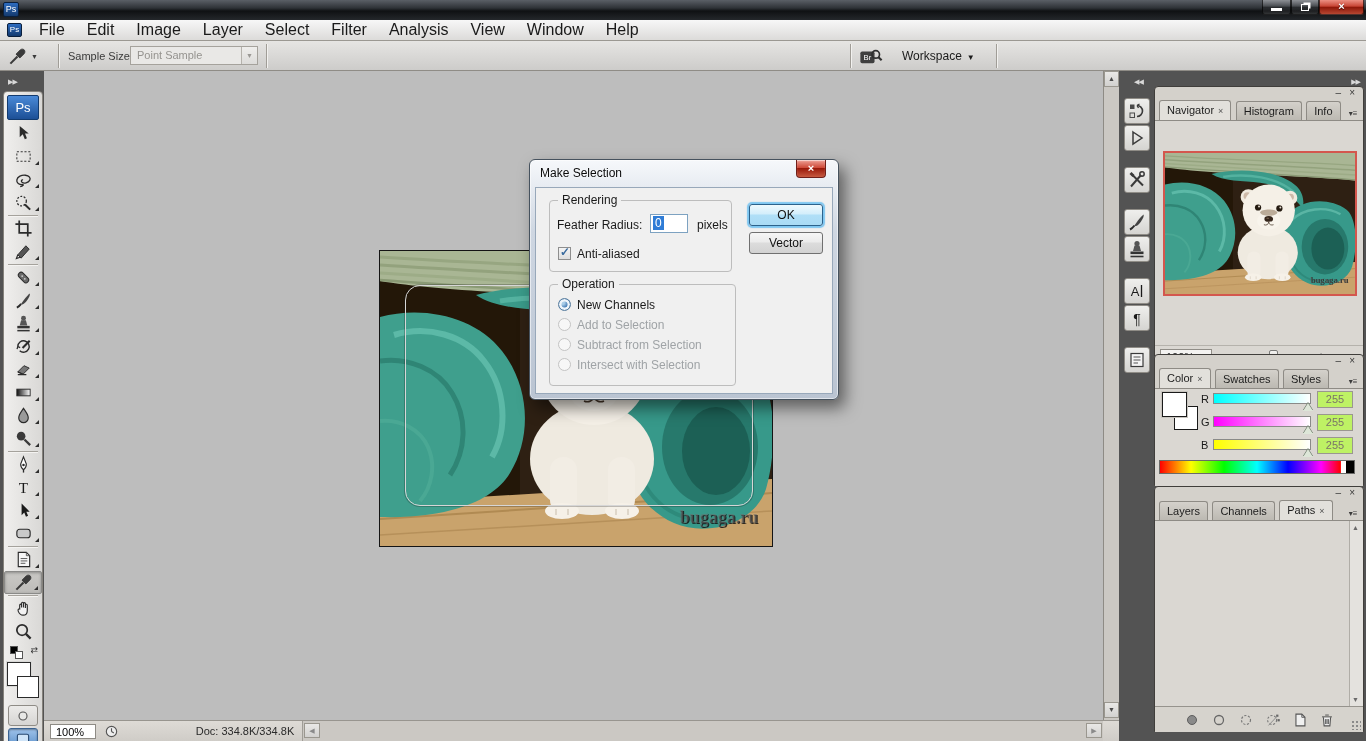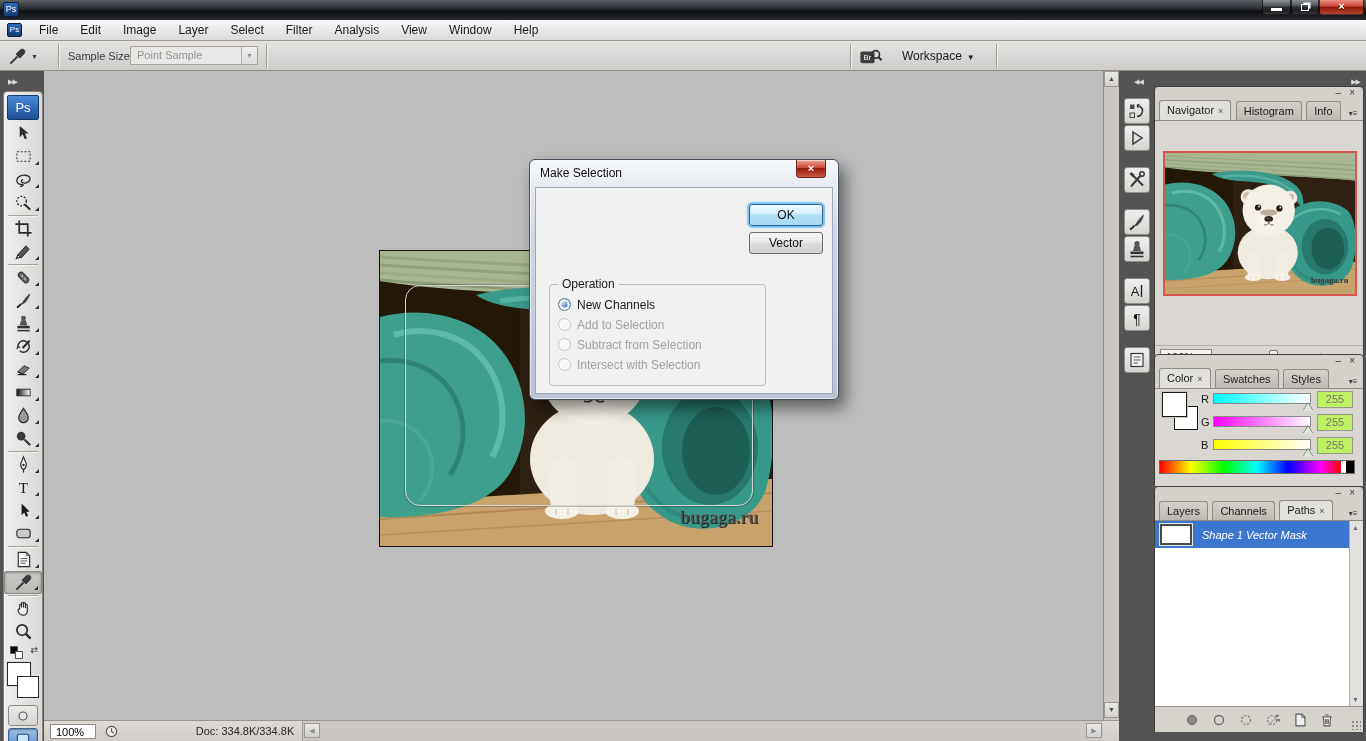--- a/index.html
+++ b/index.html
@@ -18,21 +18,21 @@
   #btn-close { left:1319px; width:45px; background:linear-gradient(#ec8f83,#c74434 45%,#8c1507 50%,#b64732); }
   #btn-min i { display:block; width:11px; height:3px; background:#fff; margin:8px auto 0; }
   #btn-restore i { display:block; width:8px; height:7px; border:1px solid #fff; margin:4px auto 0; box-shadow:2px -2px 0 -0.5px #fff; }
   #btn-close span { display:block; text-align:center; color:#fff; font-size:11px; line-height:13px; font-weight:bold; text-shadow:0 1px 1px #400; }
 
   
   #menubar { position:absolute; left:0; top:20px; width:1366px; height:21px;
     background:linear-gradient(#f7f7f7,#dcdbd9); border-bottom:1px solid #9b9892; display:flex; align-items:center; }
   #doc-icon { width:15px; height:14px; margin:0 6px 0 7px; background:linear-gradient(#2d6cc0,#143a6e); border:1px solid #0a1f3c;
     border-radius:2px; color:#fff; font-size:8px; text-align:center; line-height:12px; }
-  .menu-item { padding:0 11px; font-size:12px; color:#1a1a1a; line-height:20px; }
+  .menu-item { padding:0 11px; font-size:16px; color:#1a1a1a; line-height:20px; }
 
   
   #optionsbar { position:absolute; left:0; top:41px; width:1366px; height:30px;
     background:linear-gradient(#e6e5e3,#cdccca); border-bottom:1px solid #8f8c86; }
   .vsep { position:absolute; top:3px; height:24px; width:1px; background:#a09d97; box-shadow:1px 0 0 #f2f1ef; }
   #tool-preview { position:absolute; left:8px; top:3px; width:42px; height:24px; display:flex; align-items:center; }
   #sample-size-label { position:absolute; left:68px; top:9px; font-size:11px; color:#3a3a3a; }
   #sample-size-combo { position:absolute; left:130px; top:5px; width:128px; height:19px; background:#e9e8e6;
     border:1px solid #a5a29c; color:#95938f; font-size:11px; line-height:17px; padding-left:6px; }
   #sample-size-combo .dd { position:absolute; right:0; top:0; width:16px; height:17px; border-left:1px solid #b5b2ac;
@@ -709,26 +709,20 @@
       <span class="mini" style="right:22px">–</span>
       <span class="mini" style="right:8px">×</span>
     </div>
     <div class="tabs-row">
       <div class="tab"><span>Layers</span></div>
       <div class="tab"><span>Channels</span></div>
       <div class="tab active"><span>Paths</span><span class="tabx">×</span></div>
       <div class="pmenu">▾≡</div>
     </div>
     <div class="pg-body" style="height:212px">
-      <div id="paths-list">
-        <div class="path-row">
-          <div class="path-thumb"></div>
-          <span class="path-label">Shape 1 Vector Mask</span>
-        </div>
-      </div>
       <div id="paths-scroll">
         <span class="sg" style="top:3px">▲</span>
         <span class="sg" style="bottom:3px">▼</span>
       </div>
       <div id="paths-bottom">
         <svg class="pbi" viewBox="0 0 20 20">
             <use href="#p-fill"></use>
           </svg>
         <svg class="pbi" viewBox="0 0 20 20">
             <use href="#p-stroke"></use>
@@ -749,22 +743,32 @@
       </div>
     </div>
   </div>
 </div>
 
 <div id="dialog">
   <div id="dlg-title-text">Make Selection</div>
   <div id="dlg-close"><span>×</span></div>
   <div id="dlg-body">
 
-
-    <div class="groupbox" style="left:13px;top:96px;width:217px;height:102px">
+    <div class="groupbox" style="left:13px;top:12px;width:183px;height:72px">
+      <span class="gb-label">Rendering</span>
+      <span class="lbl" style="position:absolute;left:7px;top:17px">Feather Radius:</span>
+      <div class="txtin" style="left:100px;top:13px"><span class="selhl">0</span></div>
+      <span class="lbl" style="position:absolute;left:147px;top:17px">pixels</span>
+      <div class="cb" style="left:8px;top:46px">
+          <span class="cbmark">✓</span>
+        </div>
+      <span class="lbl" style="position:absolute;left:27px;top:46px">Anti-aliased</span>
+    </div>
+
+    <div class="groupbox" style="left:13px;top:96px;width:187px;height:102px">
       <span class="gb-label">Operation</span>
       <span class="radio sel" style="top:13px"></span>
       <span class="rlbl on" style="top:13px">New Channels</span>
       <span class="radio" style="top:33px"></span>
       <span class="rlbl" style="top:33px">Add to Selection</span>
       <span class="radio" style="top:53px"></span>
       <span class="rlbl" style="top:53px">Subtract from Selection</span>
       <span class="radio" style="top:73px"></span>
       <span class="rlbl" style="top:73px">Intersect with Selection</span>
     </div>

